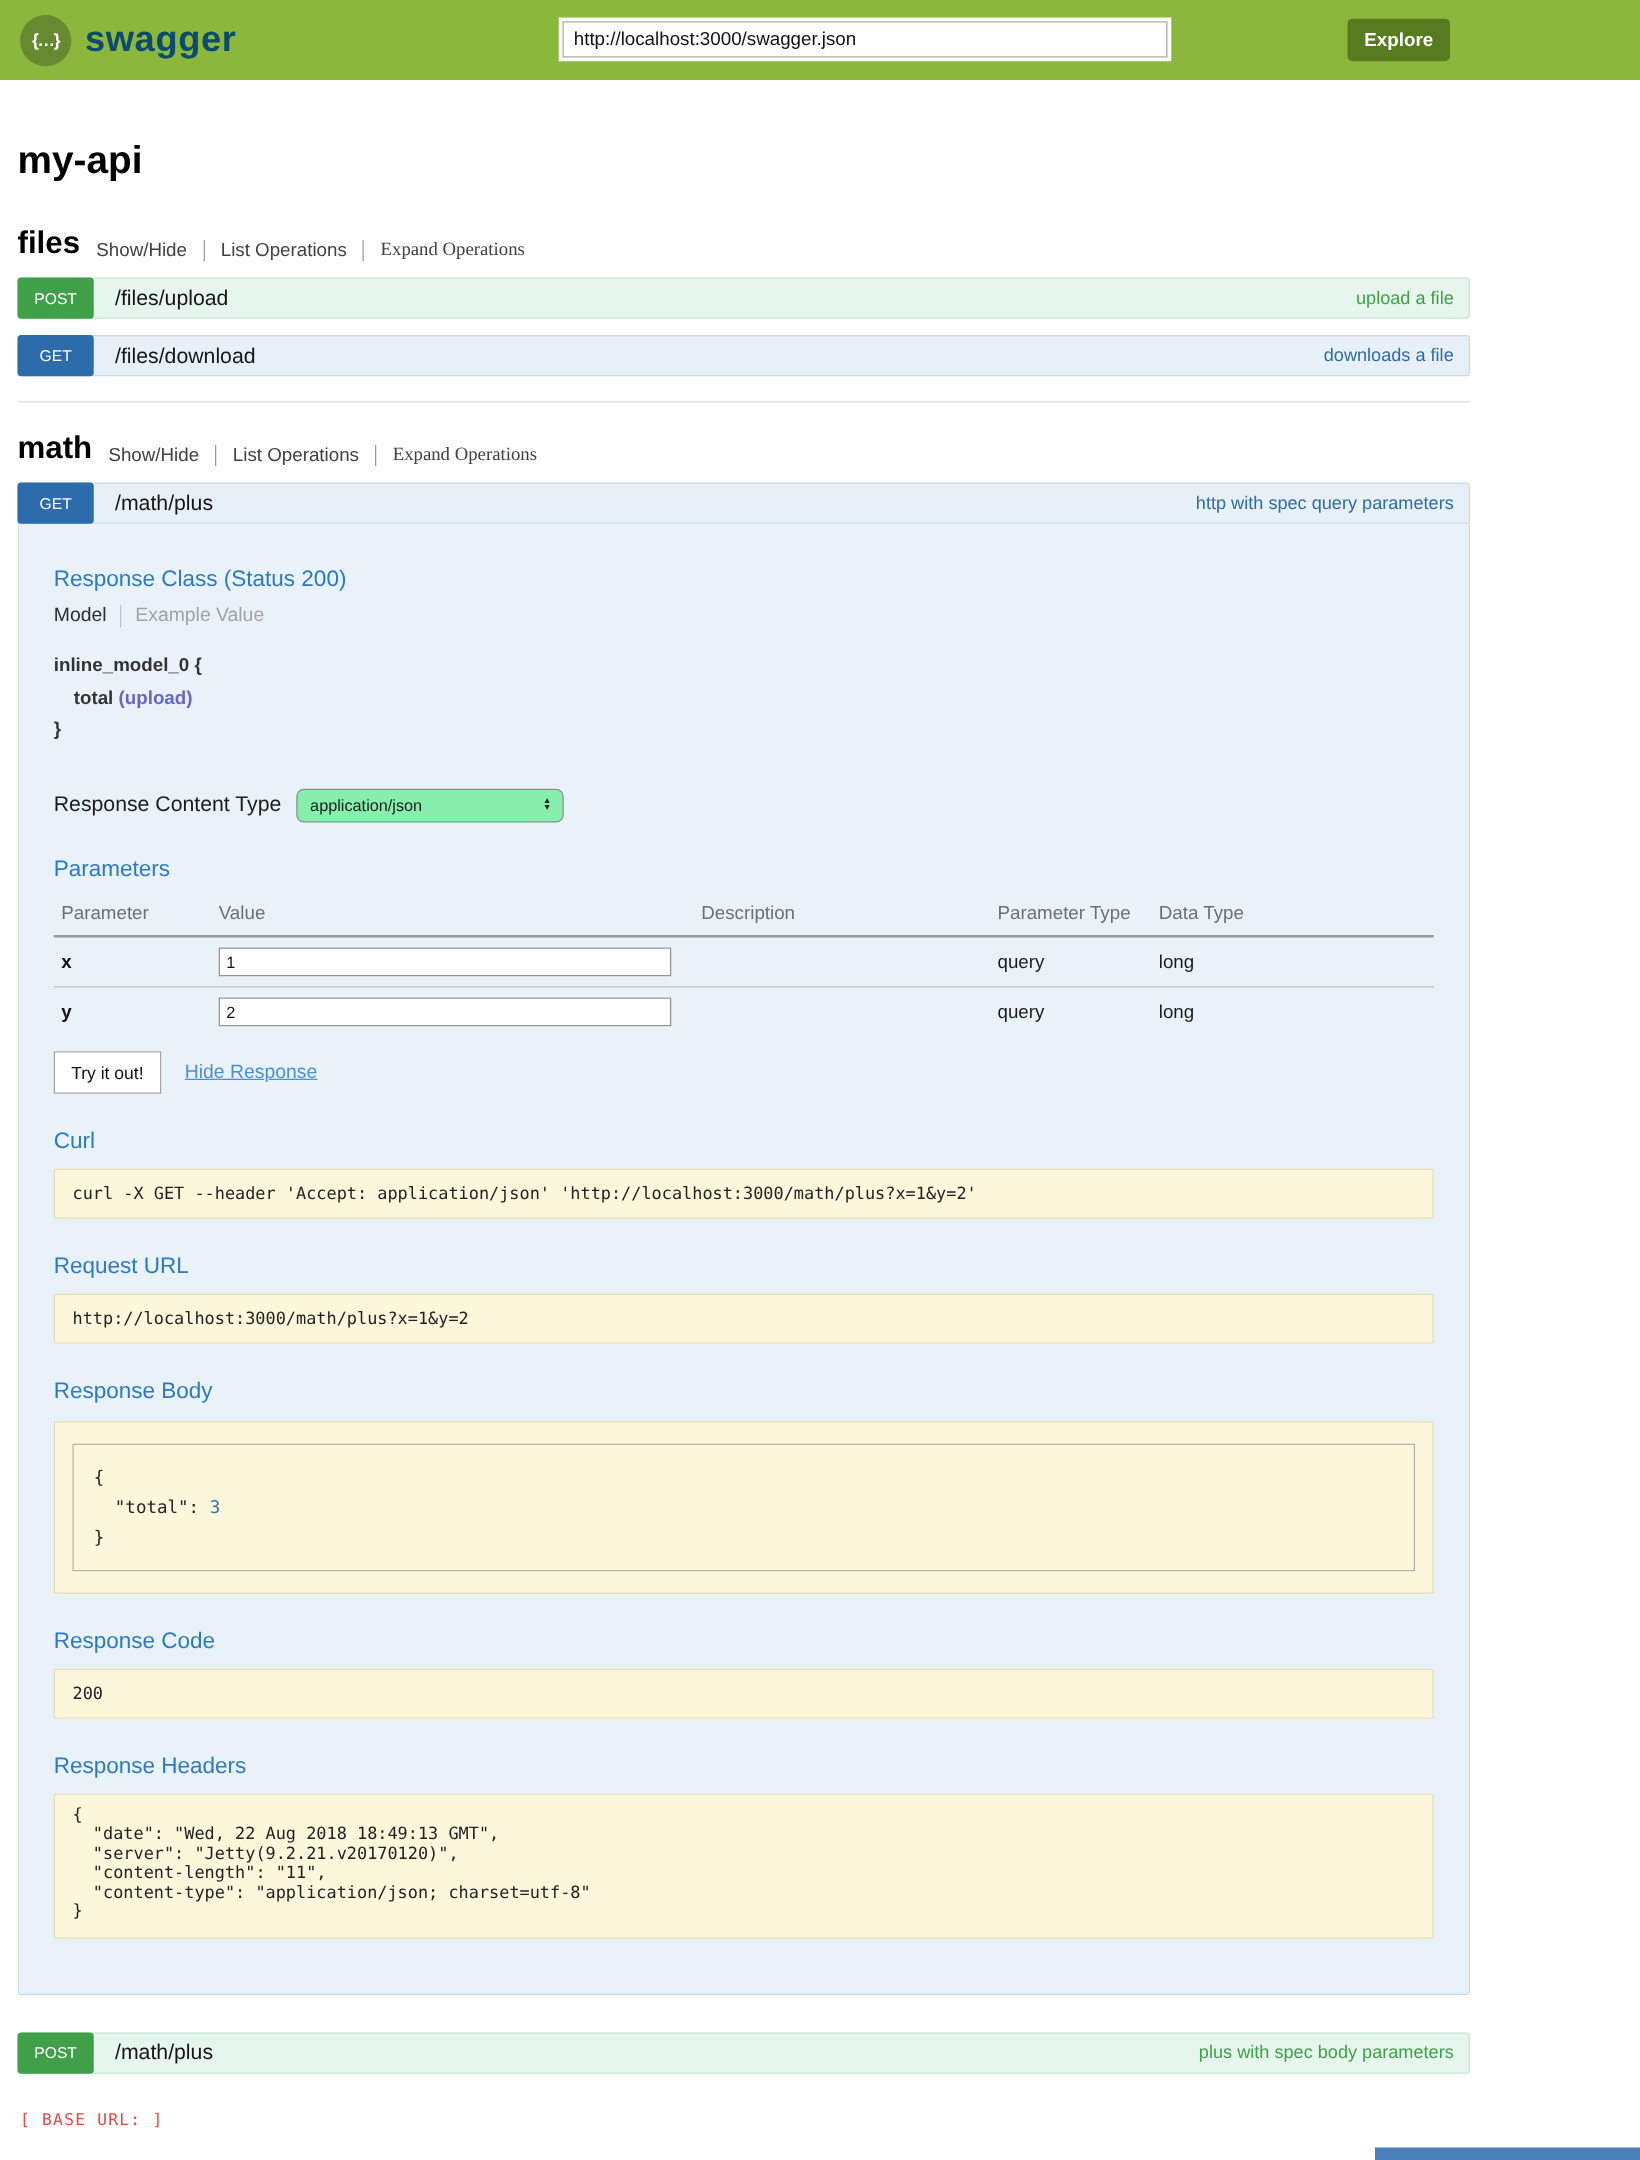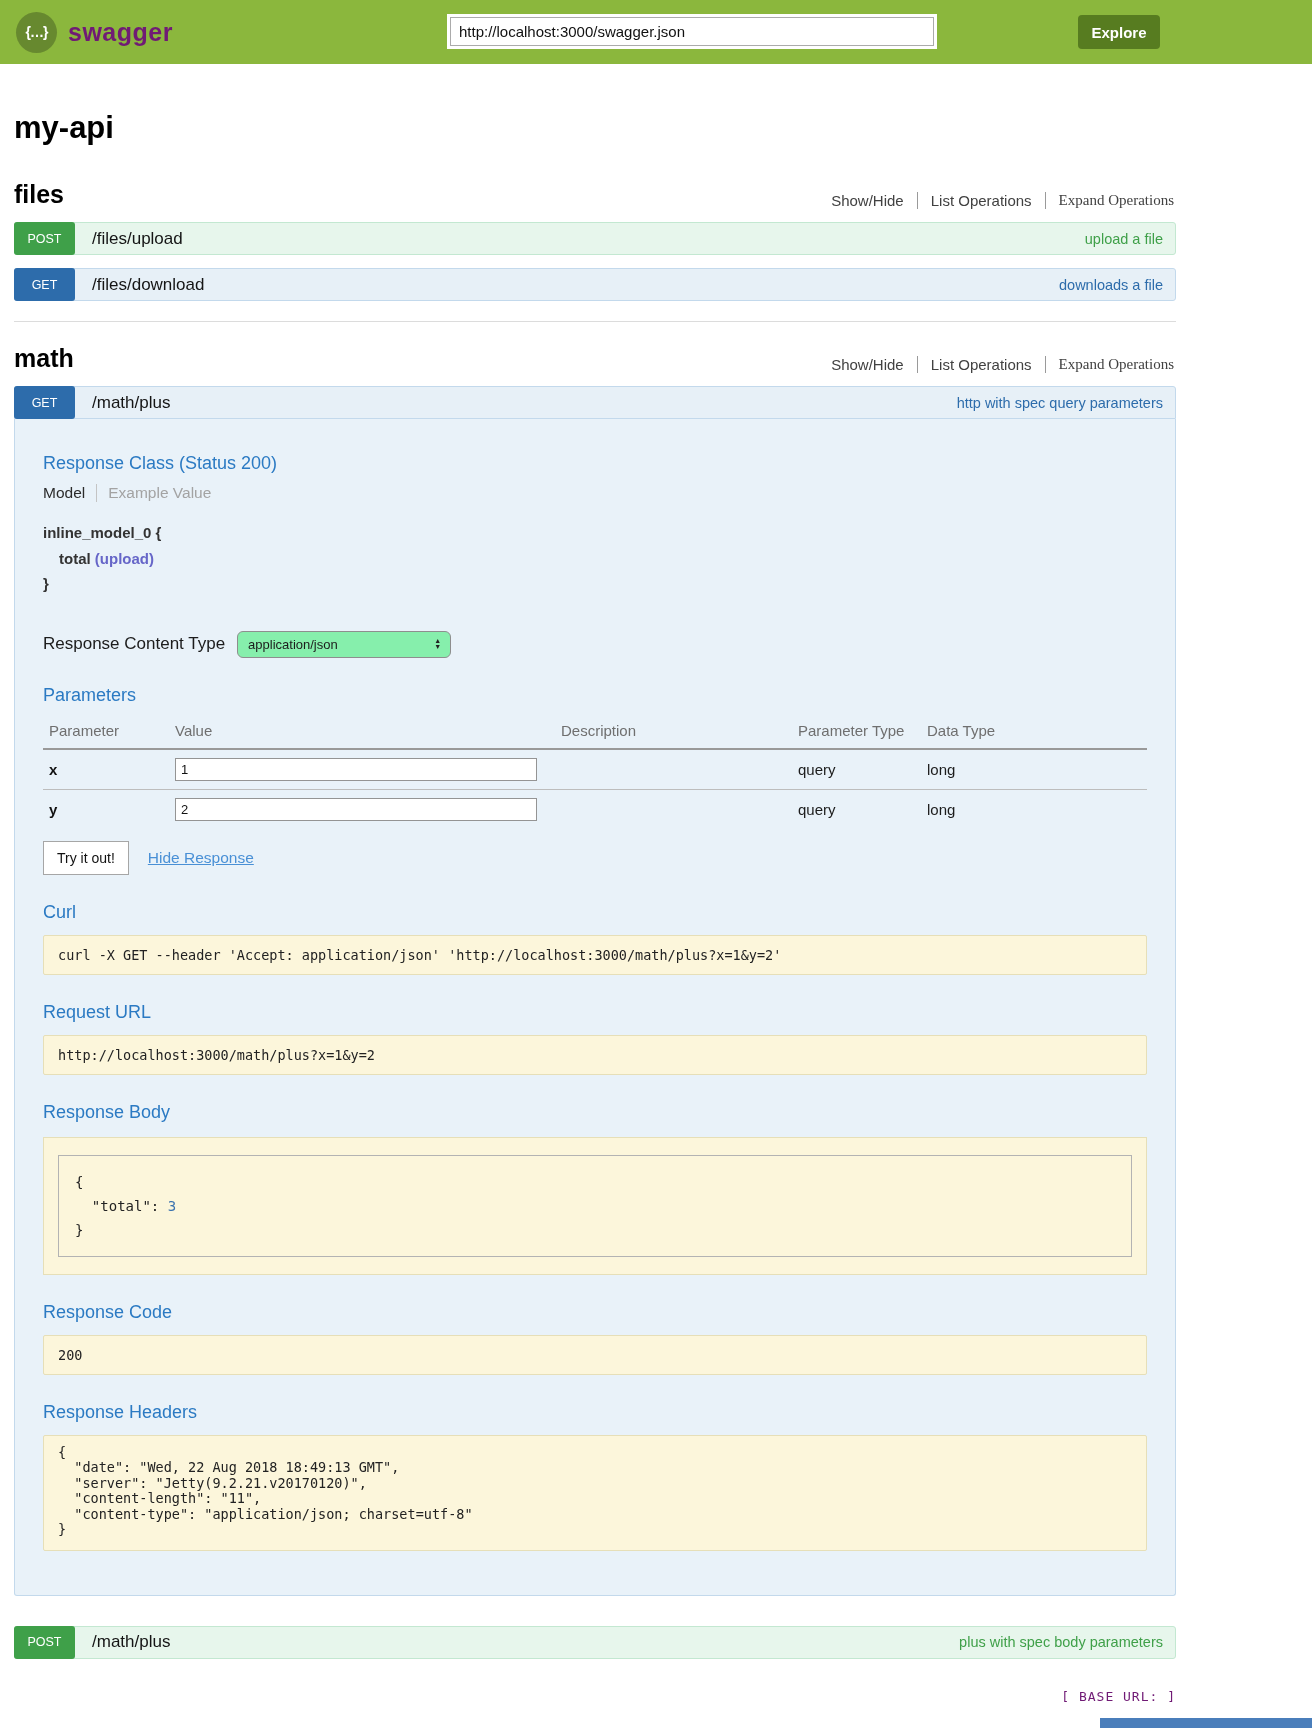--- a/index.html
+++ b/index.html
@@ -7,37 +7,37 @@
   body {
     width: 1312px; height: 1728px; position: relative; overflow: hidden;
     font-family: "Liberation Sans", sans-serif; color:#222;
   }
 
   
   .topbar { height:64px; background:#8bb73d; display:flex; align-items:center; padding:0 16px; position:relative; }
   .logo { display:flex; align-items:center; gap:11px; cursor:pointer; }
   .logo-badge { width:41px; height:41px; border-radius:50%; background:#67892f; color:#fff;
     display:flex; align-items:center; justify-content:center; font-size:14px; font-weight:bold; letter-spacing:-1px; }
-  .brand { color:#701a75; font-size:25px; font-weight:bold; letter-spacing:.5px; }
+  .brand { color:#0c4a6e; font-size:29px; font-weight:bold; letter-spacing:.5px; }
   .url-wrap { position:absolute; left:447px; top:14px; background:#fff; padding:3px; }
   .url-input { display:block; width:484px; height:29px; border:1px solid #ababab; font-size:15px; padding:0 8px;
     font-family:"Liberation Sans",sans-serif; color:#111; }
   .explore-btn { position:absolute; right:152px; top:15px; width:82px; height:34px; background:#577c20;
     border:none; border-radius:4px; color:#fff; font-weight:bold; font-size:15px; cursor:pointer;
     font-family:"Liberation Sans",sans-serif; }
 
   
   .container { width:1162px; margin-left:14px; }
   .page-title { font-size:31px; font-weight:bold; margin-top:46px; color:#000; }
 
   .section-divider { border:none; border-top:1px solid #dcdcdc; margin-top:20px; }
 
   .section { margin-top:34px; }
   .section.math { margin-top:22px; }
-  .section-head { display:flex; align-items:flex-end; justify-content:space-between; }
+  .section-head { display:flex; align-items:flex-end; justify-content:flex-start; }
   .section-head h2 { font-size:25px; font-weight:bold; color:#000; }
   .ops-links { display:flex; font-size:15px; }
   .ops-links a { color:#414141; text-decoration:none; padding:0 13px; }
   .ops-links a + a { border-left:1px solid #9a9a9a; }
   .ops-links a:last-child { padding-right:2px;font-family:Liberation Serif, serif; }
 
   
   .endpoint { display:flex; align-items:center; height:33px; border-radius:3px; margin-top:13px; cursor:pointer; }
   .endpoint.post { background:#e7f6ec; border:1px solid #c3e8d1; }
   .endpoint.get  { background:#e7f0f7; border:1px solid #c3d9ec; }
@@ -93,22 +93,22 @@
     white-space:pre-wrap; }
   .headers-pre { line-height:15.5px; padding:9px 14px 12px; }
 
   .resp-body-outer { margin-top:14px; background:#fcf6db; border:1px solid #e6dfb8; padding:17px 14px; }
   .resp-body-inner { border:1px solid #b3b3b3; padding:14px 16px; font-family:"DejaVu Sans Mono", monospace;
     font-size:14px; line-height:24px; color:#222; white-space:pre; }
   .json-num { color:#3b73af; }
 
   .bottom-post { margin-top:30px; }
 
-  .footer { margin-top:30px; margin-left:2px; color:#701a75; font-size:13px;
-    font-family:"DejaVu Sans Mono", monospace; letter-spacing:1px;text-align:right; }
+  .footer { margin-top:30px; margin-left:2px; color:#ef4444; font-size:13px;
+    font-family:"DejaVu Sans Mono", monospace; letter-spacing:1px; }
 
   .bottom-bar { position:absolute; right:0; bottom:0; width:212px; height:10px; background:#4a7ebb; }
 </style>
 </head>
 <body>
 
 <header class="topbar">
   <a class="logo">
     <span class="logo-badge">{…}</span>
     <span class="brand">swagger</span>

